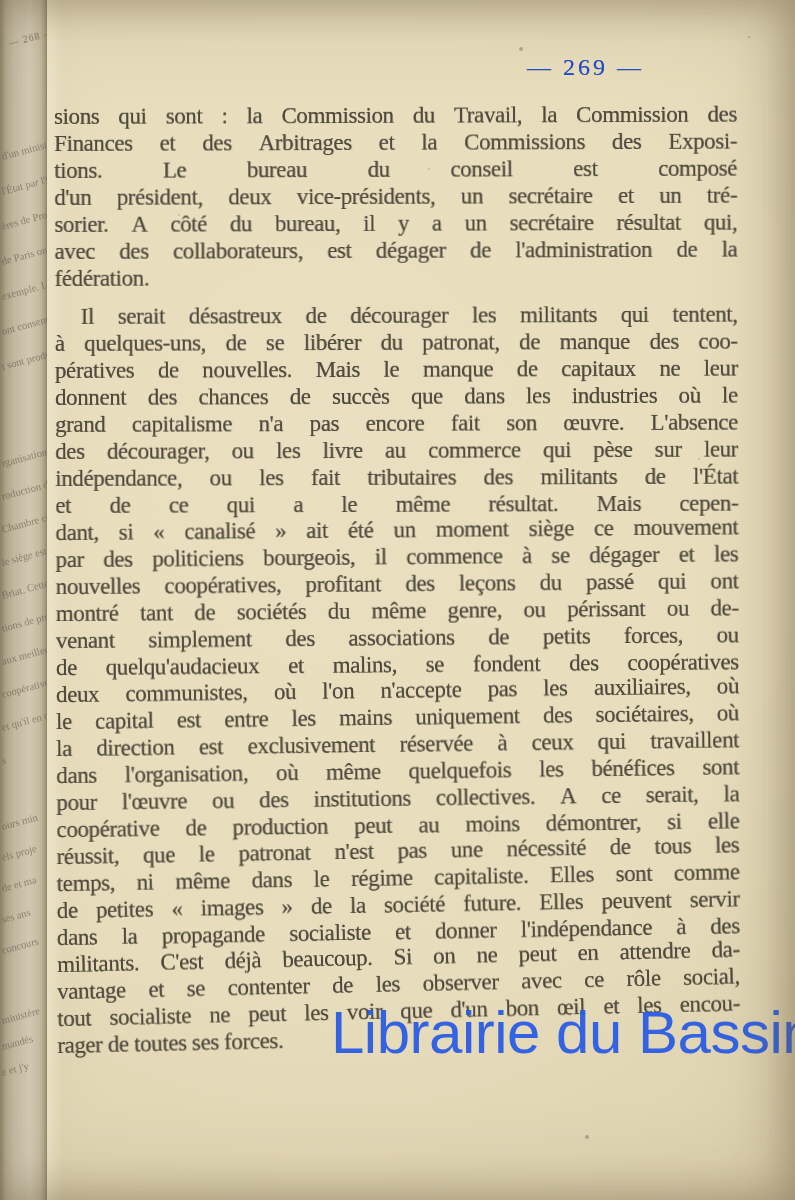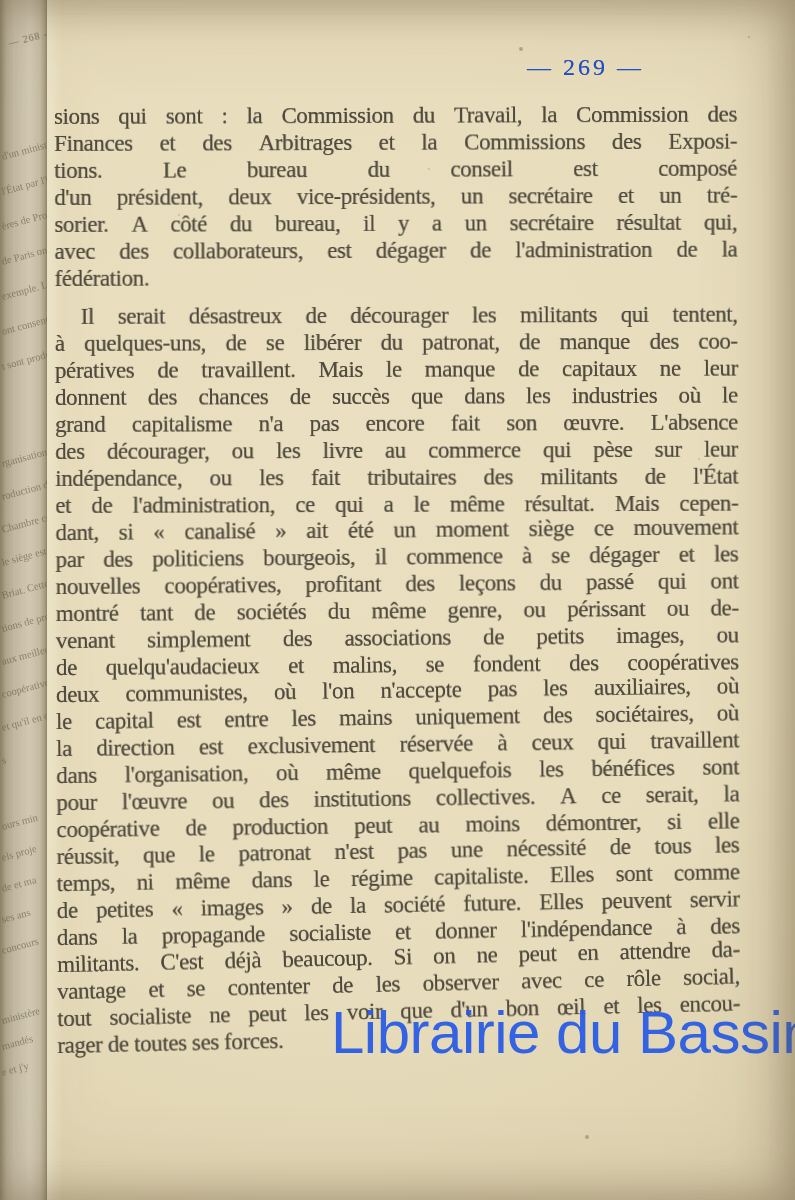--- a/index.html
+++ b/index.html
@@ -232,21 +232,21 @@
           <span>du</span>
           <span>patronat,</span>
           <span>de</span>
           <span>manque</span>
           <span>des</span>
           <span>coo-</span>
         </div>
         <div class="line just">
           <span>pératives</span>
           <span>de</span>
-          <span>travaillent.</span>
+          <span>nouvelles.</span>
           <span>Mais</span>
           <span>le</span>
           <span>manque</span>
           <span>de</span>
           <span>capitaux</span>
           <span>ne</span>
           <span>leur</span>
         </div>
         <div class="line just">
           <span>donnent</span>
@@ -292,21 +292,20 @@
           <span>fait</span>
           <span>tributaires</span>
           <span>des</span>
           <span>militants</span>
           <span>de</span>
           <span>l'État</span>
         </div>
         <div class="line just">
           <span>et</span>
           <span>de</span>
-          <span>l'administration,</span>
           <span>ce</span>
           <span>qui</span>
           <span>a</span>
           <span>le</span>
           <span>même</span>
           <span>résultat.</span>
           <span>Mais</span>
           <span>cepen-</span>
         </div>
         <div class="line just">
@@ -360,21 +359,21 @@
           <span>ou</span>
           <span>de-</span>
         </div>
         <div class="line just">
           <span>venant</span>
           <span>simplement</span>
           <span>des</span>
           <span>associations</span>
           <span>de</span>
           <span>petits</span>
-          <span>images,</span>
+          <span>forces,</span>
           <span>ou</span>
         </div>
         <div class="line just">
           <span>de</span>
           <span>quelqu'audacieux</span>
           <span>et</span>
           <span>malins,</span>
           <span>se</span>
           <span>fondent</span>
           <span>des</span>

